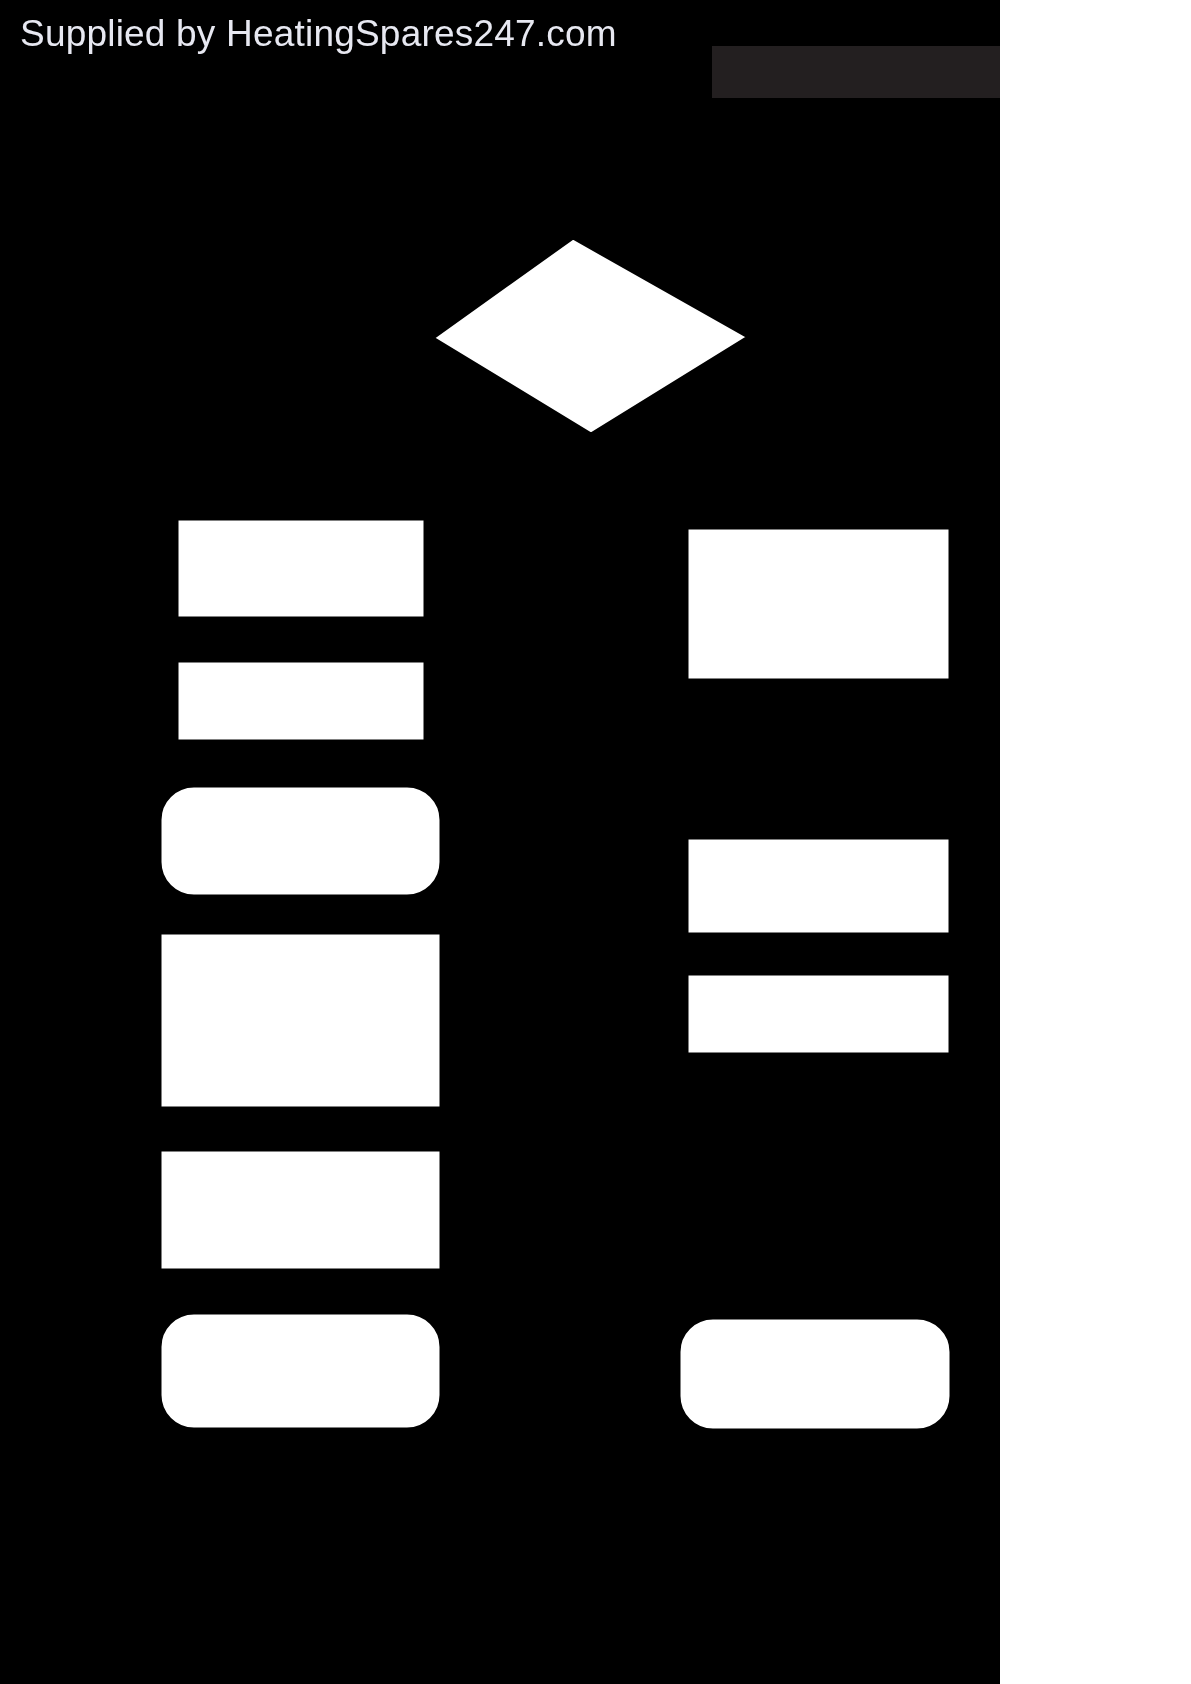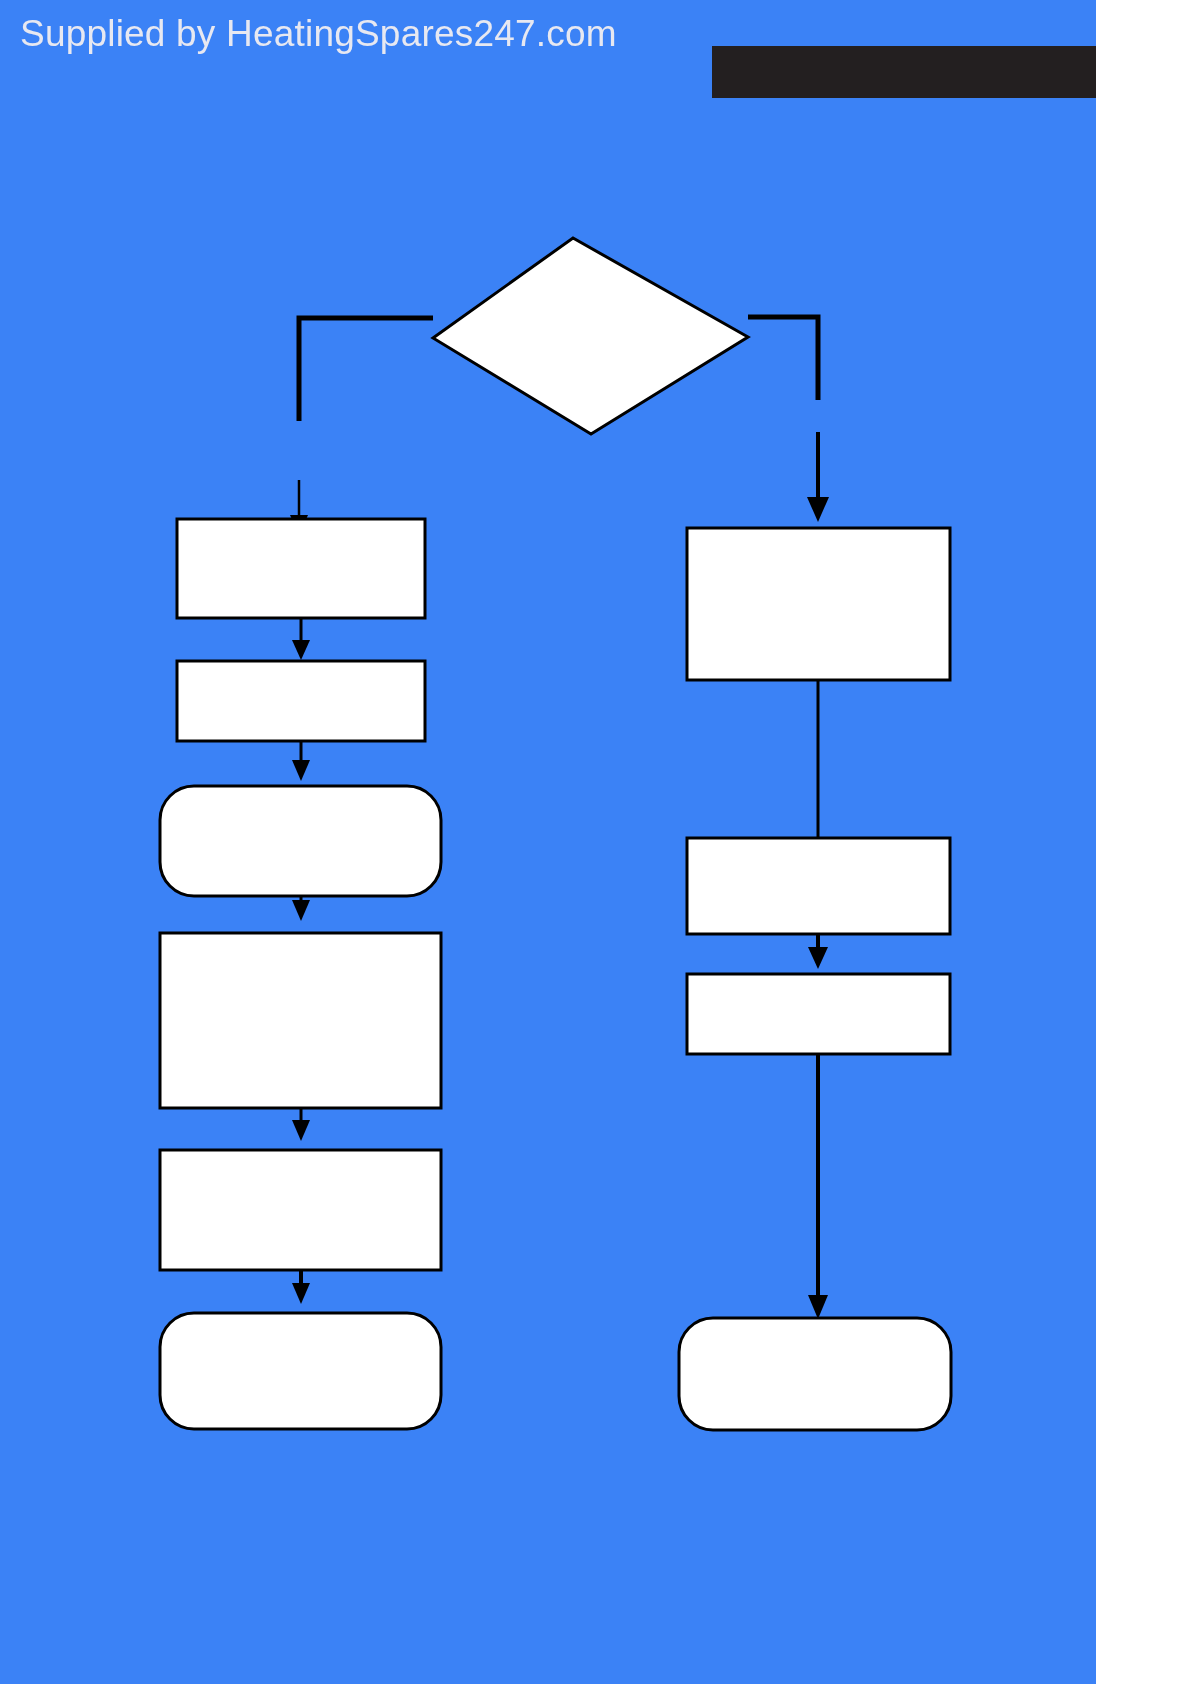--- a/index.html
+++ b/index.html
@@ -6,23 +6,23 @@
   html, body {
     margin: 0;
     padding: 0;
     background: #ffffff;
   }
   body {
     font-family: "Liberation Sans", sans-serif;
   }
   #page {
     position: relative;
-    width: 1096px;
+    width: 1000px;
     height: 1684px;
-    background: #3b82f6;
+    background: #000000;
     overflow: hidden;
   }
   #watermark {
     position: absolute;
     left: 20px;
     top: 12px;
     font-family: "Liberation Sans", sans-serif;
     font-size: 37px;
     line-height: 44px;
     letter-spacing: 0.2px;

